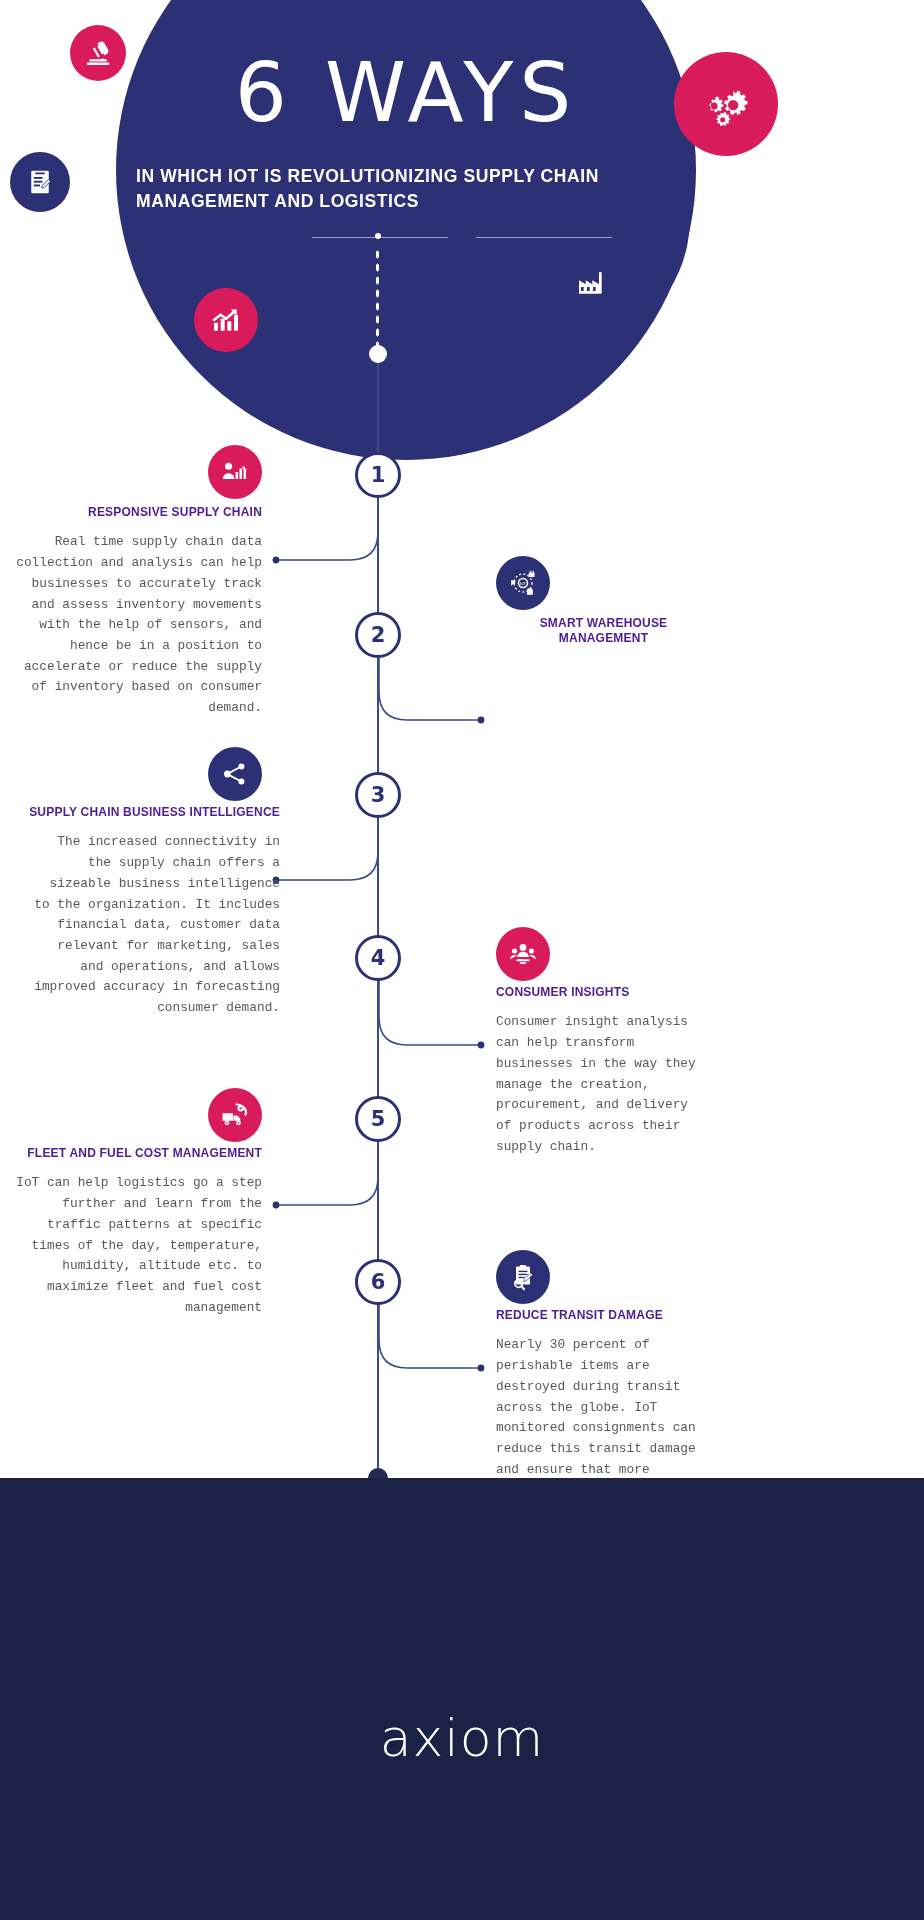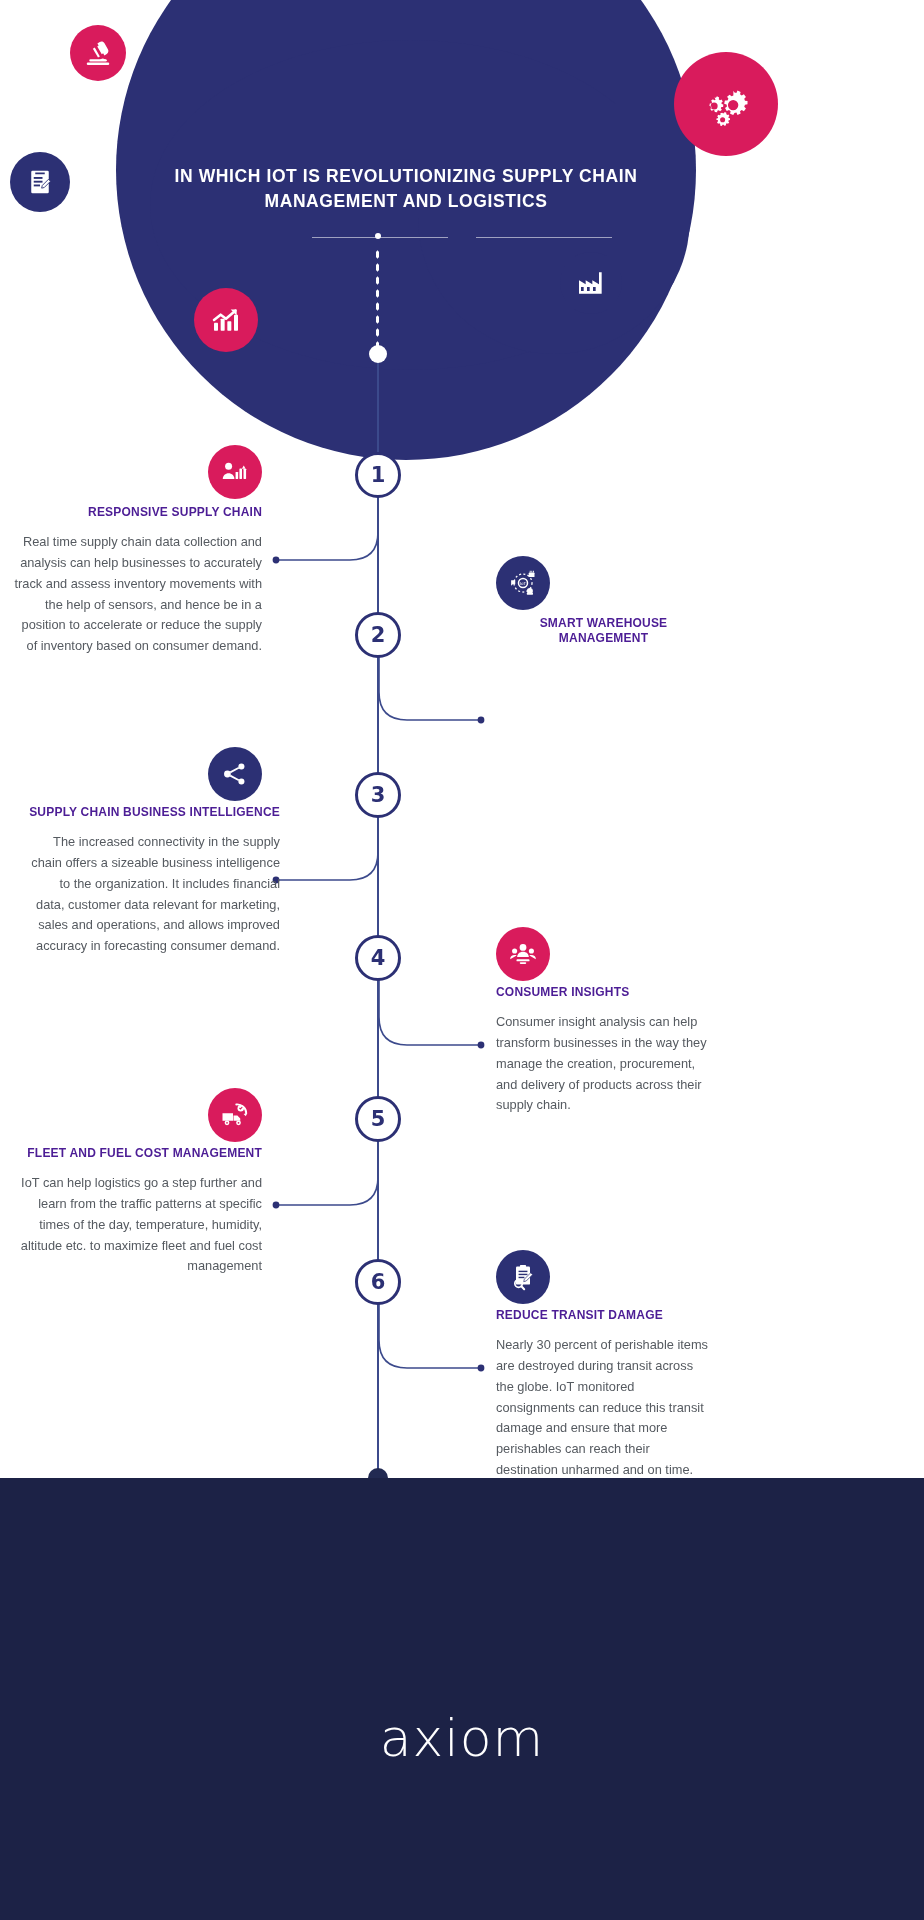--- a/index.html
+++ b/index.html
@@ -34,21 +34,21 @@
   .hero-title{
     position:absolute; left:116px; top:52px; width:580px;
     text-align:center; z-index:6;
     color:#ffffff;
     font-size:82px; font-weight:400; letter-spacing:6px;
     font-family:"DejaVu Sans", sans-serif;
     line-height:1;
   }
   .hero-sub{
     position:absolute; left:136px; top:164px; width:540px;
-    text-align:center; z-index:6;
+    text-align:left; z-index:6;
     color:#ffffff; font-size:17.5px; font-weight:700;
     letter-spacing:0.6px; line-height:1.45;
     font-family:"Liberation Sans", sans-serif;
   }
 
   .hero-rule{
     position:absolute; top:237px; left:312px; width:136px; height:1px;
     background:rgba(255,255,255,.55); z-index:6;
   }
   .hero-rule.r2{ left:476px; }
@@ -112,21 +112,21 @@
   .icon.pink{ background:#d91b5c; }
   .icon.navy{ background:#2c3074; }
 
   .b-title{
     color:#4c1d95; font-size:12px; font-weight:700;
     letter-spacing:0.2px; line-height:1.28;
     font-family:"Liberation Sans", sans-serif;
   }
   .b-body{
     color:#555a60; font-size:12.8px; line-height:1.62;
-    font-family:Liberation Sans, sans-serif;
+    font-family:Liberation Mono, monospace;
     margin-top:12px;
   }
   .left-block{ text-align:right; width:252px; }
   .right-block{ text-align:left; width:215px; }
 
   
   .footer{
     position:absolute; left:0; top:1478px; width:924px; height:520px;
     background:#1c2246; z-index:8;
     display:flex; align-items:center; justify-content:center;
@@ -138,20 +138,21 @@
 </style>
 </head>
 <body>
 
 <div id="page">
 
   <div class="hero-blob"></div>
   <div class="hero-blob-3"></div>
   <div class="hero-blob-2"></div>
 
+  <div class="hero-title">6 WAYS</div>
   <div class="hero-sub">IN WHICH IOT IS REVOLUTIONIZING SUPPLY CHAIN MANAGEMENT AND LOGISTICS</div>
 
   <div class="hero-rule"></div>
   <div class="hero-rule r2"></div>
   <div class="hero-rule-dot"></div>
   <div class="hero-dots"></div>
 
   <div class="badge b-micro">
     <svg width="30" height="30" viewBox="0 0 24 24" fill="#fff">
       <path d="M13.4 3.2l-1.9 1.1 1 1.7-1.1.7 3.6 6.2 1.1-.7 1 1.7 1.9-1.1c1.3-.8 1.7-2.5.9-3.8l-2.7-4.8c-.8-1.4-2.5-1.8-3.8-1z"></path>

